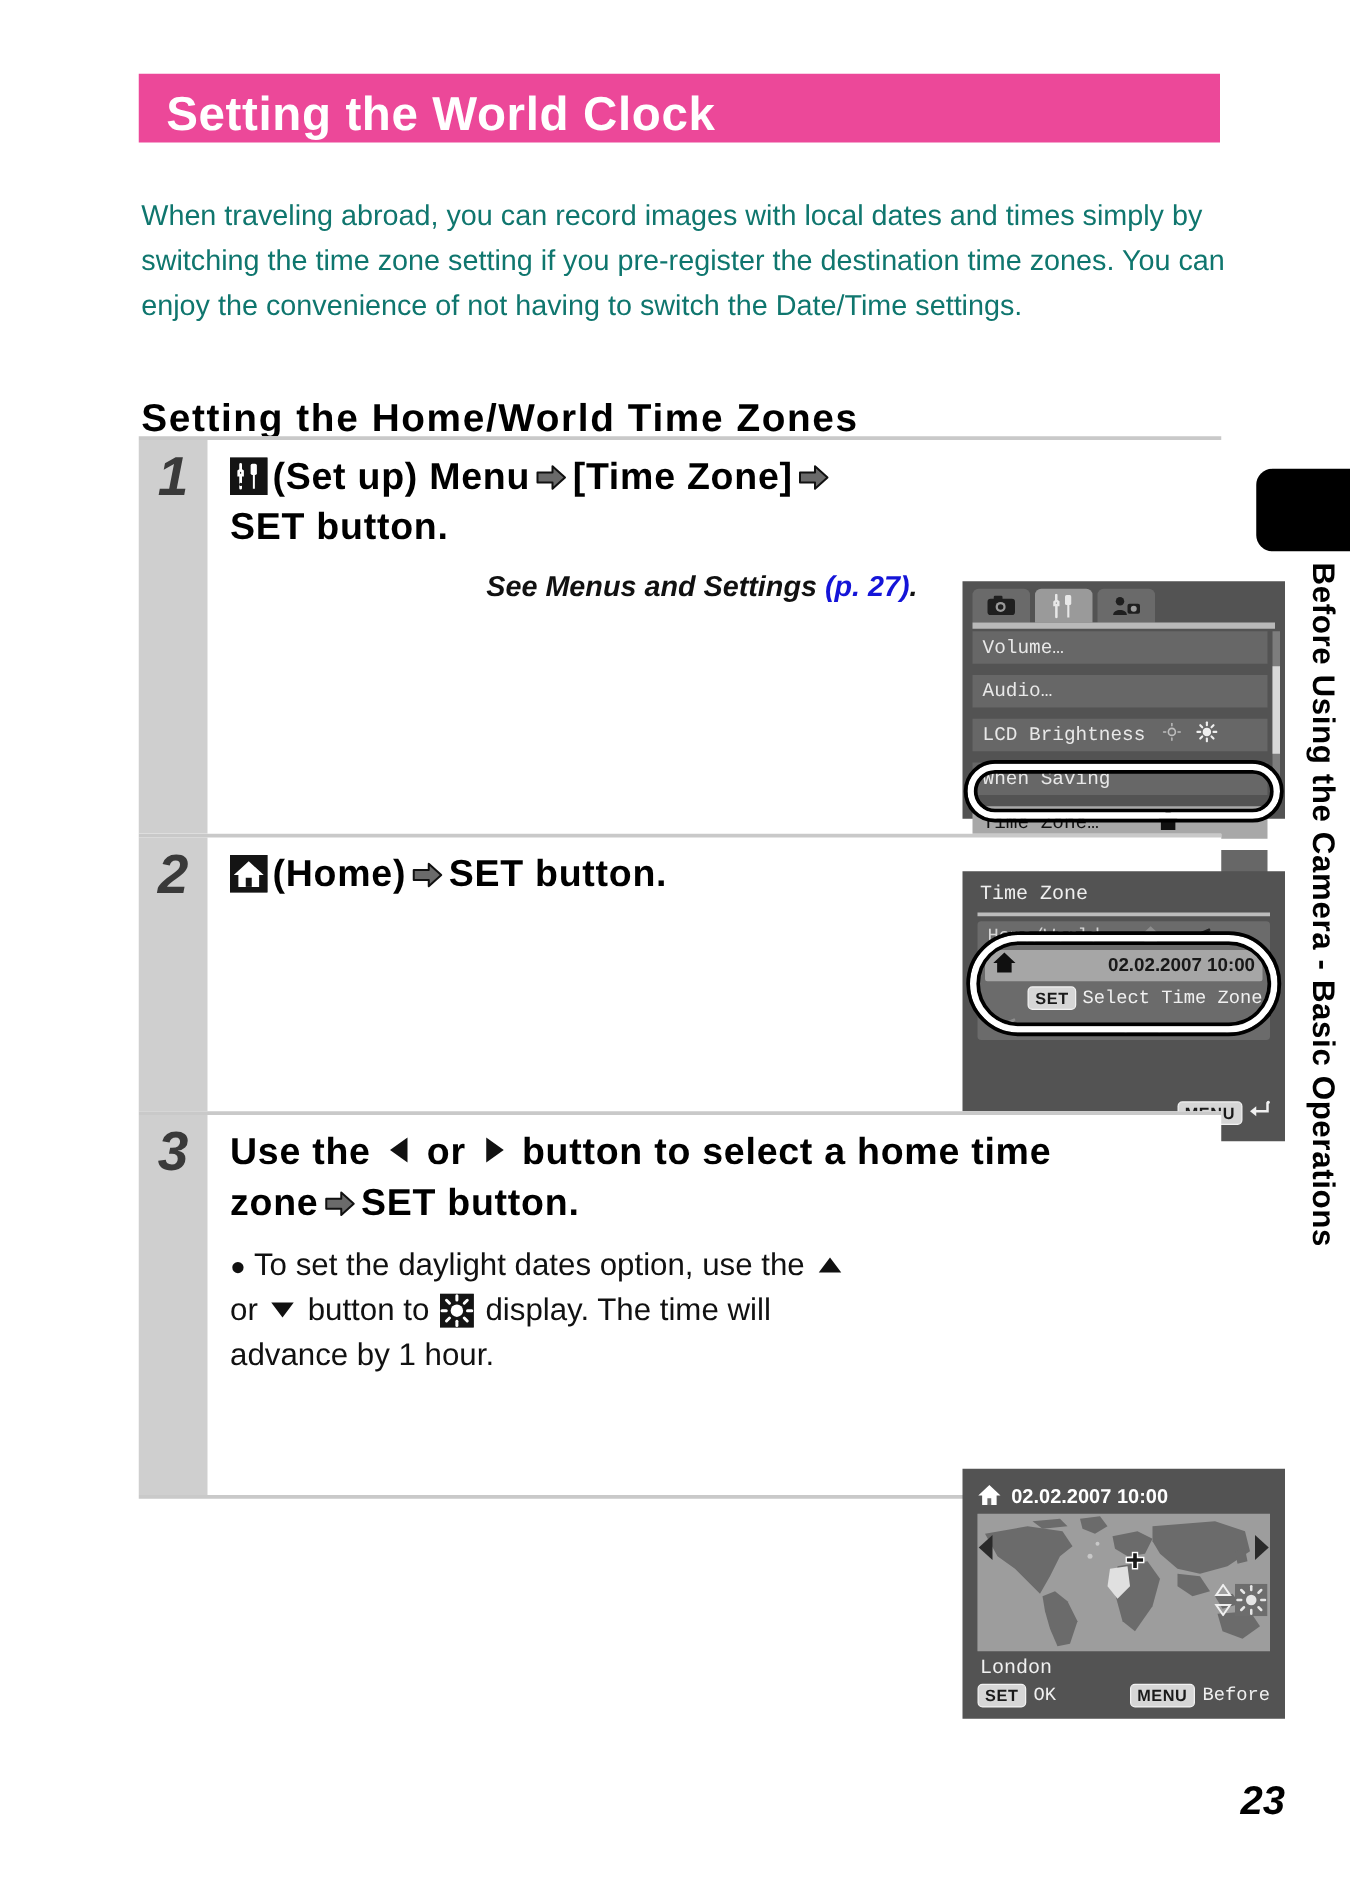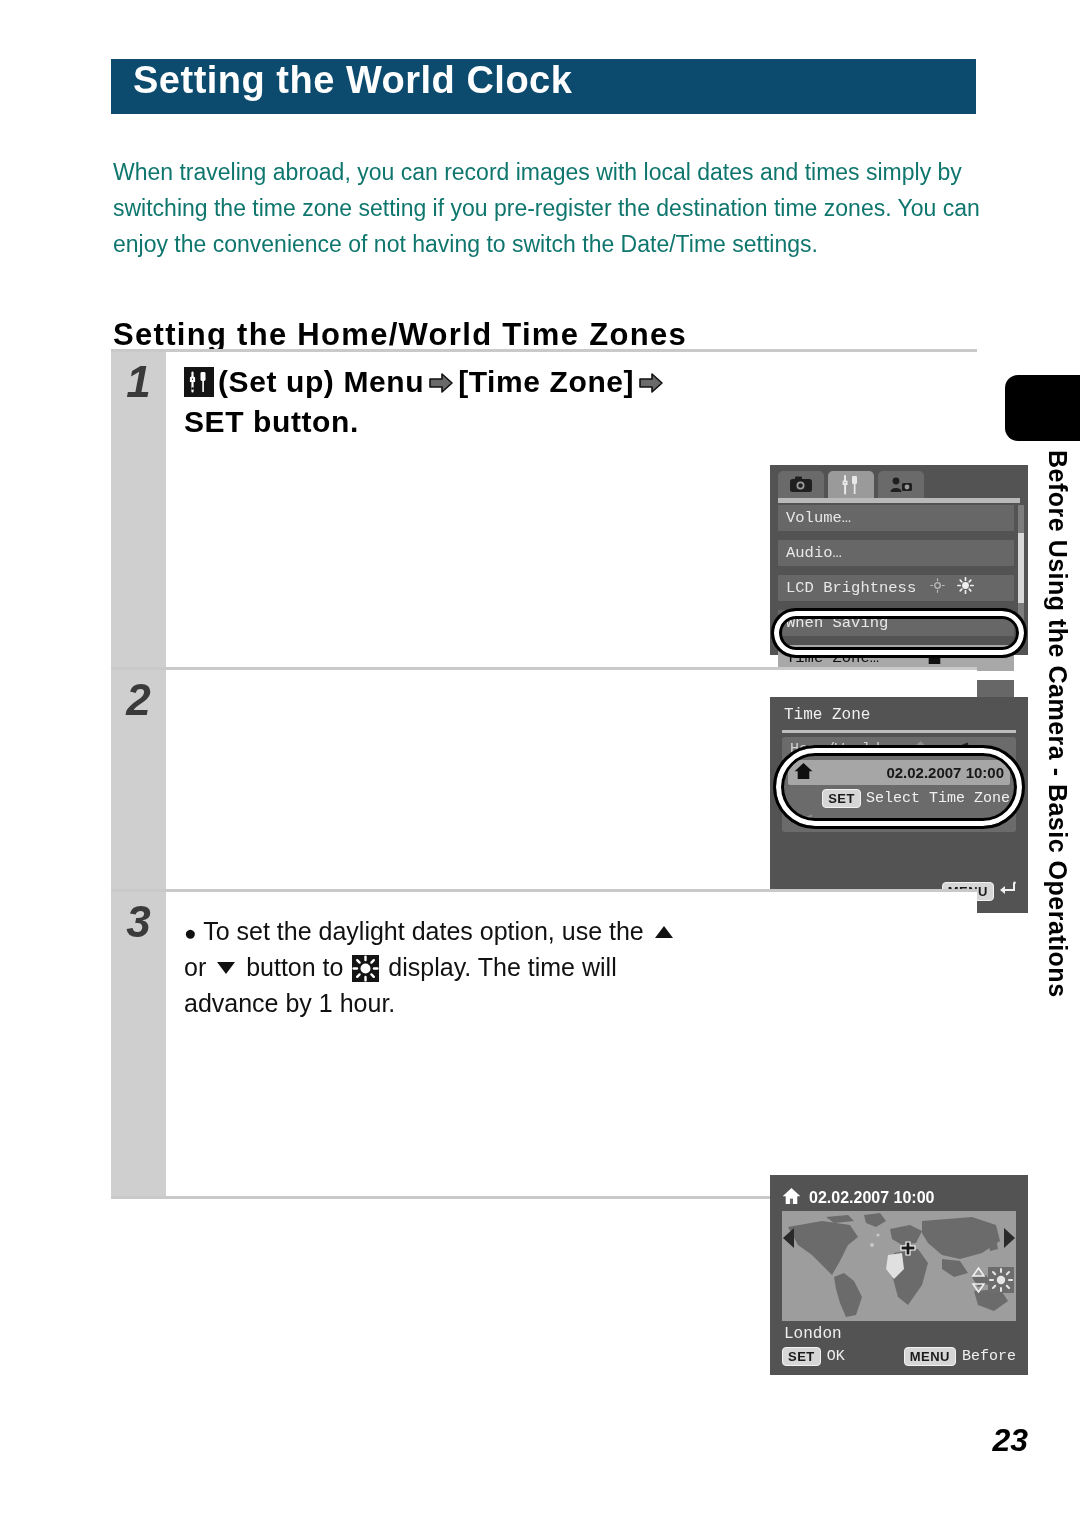--- a/index.html
+++ b/index.html
@@ -16,23 +16,23 @@
     overflow: hidden;
   }
 
   
   .title-bar {
     position: absolute;
     left: 111px;
     top: 59px;
     width: 865px;
     height: 55px;
-    background: #0c4a6e;
-    display: flex;
-    align-items: flex-start;
+    background: #ec4899;
+    display: flex;
+    align-items: flex-end;
   }
   .title-bar .title-text {
     color: #ffffff;
     font-size: 38px;
     font-weight: bold;
     letter-spacing: 0.5px;
     margin-left: 22px;
     white-space: nowrap;
   }
 
@@ -479,20 +479,23 @@
             <rect x="18.3" y="13" width="1.6" height="12" fill="#fff"></rect>
           </svg>
         </span><span>(Set up) Menu</span><span class="arrow-r"><svg width="26" height="24" viewBox="0 0 26 24">
               <path d="M2 8 L14 8 L14 3 L24 12 L14 21 L14 16 L2 16 Z" fill="#6a6a6a" stroke="#111" stroke-width="1.6" stroke-linejoin="round"></path>
             </svg></span><span>[Time Zone]</span><span class="arrow-r"><svg width="26" height="24" viewBox="0 0 26 24">
               <path d="M2 8 L14 8 L14 3 L24 12 L14 21 L14 16 L2 16 Z" fill="#6a6a6a" stroke="#111" stroke-width="1.6" stroke-linejoin="round"></path>
             </svg></span><br>
         <span>SET button.</span>
       </div>
 
+      <div class="note-italic">
+        <span>See Menus and Settings </span><span class="blue">(p. 27)</span><span>.</span>
+      </div>
 
       <div class="lcd lcd-menu">
         <div class="tabs">
           <div class="tab">
             <svg width="24" height="17" viewBox="0 0 24 17">
                 <rect x="1" y="3" width="22" height="13" rx="2.5" fill="#1f1f1f"></rect>
                 <rect x="6" y="0.5" width="7" height="3.5" rx="1" fill="#1f1f1f"></rect>
                 <circle cx="11.5" cy="9.5" r="4" fill="#9b9b9b"></circle>
                 <circle cx="11.5" cy="9.5" r="2.2" fill="#1f1f1f"></circle>
               </svg>
@@ -575,20 +578,31 @@
         <div class="callout" style="left:4px; top:146px; width:250px; height:44px;"></div>
       </div>
     </div>
   </div>
 
   <div class="step step-2">
     <div class="step-num-col">
       <div class="step-num">2</div>
     </div>
     <div class="step-body">
+      <div class="step-head">
+        <span class="glyph">
+          <svg width="30" height="30" viewBox="0 0 30 30">
+              <rect width="30" height="30" fill="#141414"></rect>
+              <path d="M15 5 L27 16 L23.3 16 L23.3 25.5 L6.7 25.5 L6.7 16 L3 16 Z" fill="#ffffff"></path>
+              <rect x="12.6" y="18.2" width="4.8" height="7.3" fill="#141414"></rect>
+            </svg>
+        </span><span>(Home)</span><span class="arrow-r"><svg width="26" height="24" viewBox="0 0 26 24">
+              <path d="M2 8 L14 8 L14 3 L24 12 L14 21 L14 16 L2 16 Z" fill="#6a6a6a" stroke="#111" stroke-width="1.6" stroke-linejoin="round"></path>
+            </svg></span><span>SET button.</span>
+      </div>
 
       <div class="lcd lcd-tz">
         <div class="tz-title">Time Zone</div>
         <div class="tz-rule"></div>
 
         <div class="tz-panel">
           <div class="tz-hw">Home/World</div>
           <span style="position:absolute;left:130px;top:3px;">
             <svg width="17" height="16" viewBox="0 0 17 16">
                 <path d="M8.5 1 L16.4 8.4 L13.6 8.4 L13.6 15 L3.4 15 L3.4 8.4 L0.6 8.4 Z" fill="#8d8d8d"></path>
@@ -638,20 +652,34 @@
         <div class="callout" style="left:6px; top:51px; width:246px; height:78px;"></div>
       </div>
     </div>
   </div>
 
   <div class="step step-3">
     <div class="step-num-col">
       <div class="step-num">3</div>
     </div>
     <div class="step-body">
+      <div class="step-head wide">
+        <span>Use the</span>
+        <span class="tri"><svg width="21" height="24" viewBox="0 0 21 24">
+              <path d="M17 2 L17 22 L3 12 Z" fill="#111"></path>
+            </svg></span>
+        <span>or</span>
+        <span class="tri"><svg width="21" height="24" viewBox="0 0 21 24">
+              <path d="M4 2 L4 22 L18 12 Z" fill="#111"></path>
+            </svg></span>
+        <span>button to select a home time</span><br>
+        <span>zone</span><span class="arrow-r"><svg width="26" height="24" viewBox="0 0 26 24">
+              <path d="M2 8 L14 8 L14 3 L24 12 L14 21 L14 16 L2 16 Z" fill="#6a6a6a" stroke="#111" stroke-width="1.6" stroke-linejoin="round"></path>
+            </svg></span><span>SET button.</span>
+      </div>
 
       <div class="bullet-note">
         <span class="bullet">●</span>
         <span>To set the daylight dates option, use the</span>
         <span class="tri"><svg width="20" height="18" viewBox="0 0 20 18">
               <path d="M10 3 L19 15 L1 15 Z" fill="#111"></path>
             </svg></span>
         <span>or</span>
         <span class="tri"><svg width="20" height="18" viewBox="0 0 20 18">
               <path d="M1 3 L19 3 L10 15 Z" fill="#111"></path>

